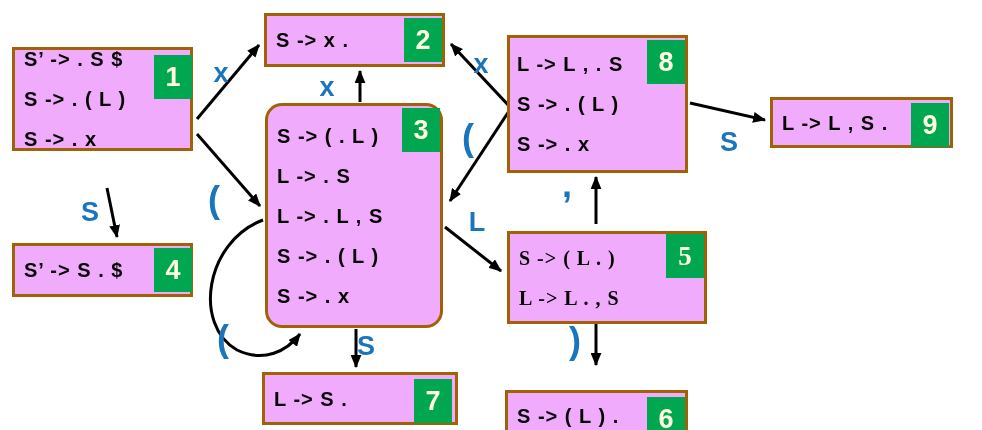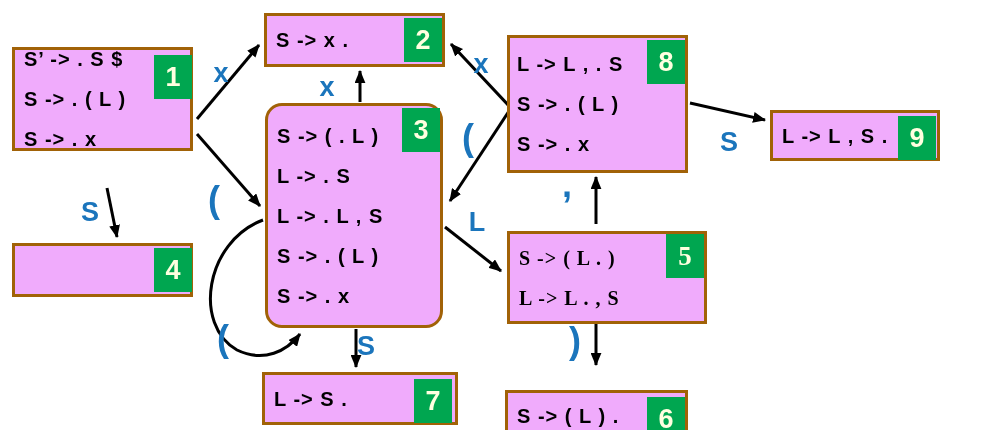--- a/index.html
+++ b/index.html
@@ -87,20 +87,21 @@
   <div class="state" style="left:265px;top:103px;width:178px;height:225px;border-radius:17px;">
     <div class="item">S -&gt; ( . L )</div>
     <div class="item">L -&gt; . S</div>
     <div class="item">L -&gt; . L , S</div>
     <div class="item">S -&gt; . ( L )</div>
     <div class="item">S -&gt; . x</div>
     <span class="badge" style="top:2px;right:0;">3</span>
   </div>
 
   <div class="state" style="left:12px;top:243px;width:181px;height:54px;">
+    <div class="item">S’ -&gt; S . $</div>
     <span class="badge" style="top:2px;right:-2px;">4</span>
   </div>
 
   <div class="state" style="left:507px;top:231px;width:200px;height:93px;font-family:Liberation Serif, serif;">
     <div class="item">S -&gt; ( L . )</div>
     <div class="item">L -&gt; L . , S</div>
     <span class="badge" style="top:0;right:0;">5</span>
   </div>
 
   <div class="state" style="left:505px;top:390px;width:183px;height:51px;">
@@ -113,21 +114,21 @@
     <span class="badge" style="top:4px;right:3px;">7</span>
   </div>
 
   <div class="state" style="left:507px;top:35px;width:181px;height:138px;padding-left:7px;">
     <div class="item">L -&gt; L , . S</div>
     <div class="item">S -&gt; . ( L )</div>
     <div class="item">S -&gt; . x</div>
     <span class="badge" style="top:2px;right:0;">8</span>
   </div>
 
-  <div class="state" style="left:770px;top:97px;width:170px;height:51px;margin-top:13px;">
+  <div class="state" style="left:770px;top:97px;width:183px;height:51px;">
     <div class="item">L -&gt; L , S .</div>
     <span class="badge" style="top:3px;right:1px;">9</span>
   </div>
 
   <span class="edge-label" style="left:221px;top:73px;">x</span>
   <span class="edge-label paren" style="left:214px;top:200px;">(</span>
   <span class="edge-label" style="left:90px;top:212px;">S</span>
   <span class="edge-label" style="left:327px;top:87px;">x</span>
   <span class="edge-label paren" style="left:223px;top:339px;">(</span>
   <span class="edge-label" style="left:477px;top:222px;">L</span>

